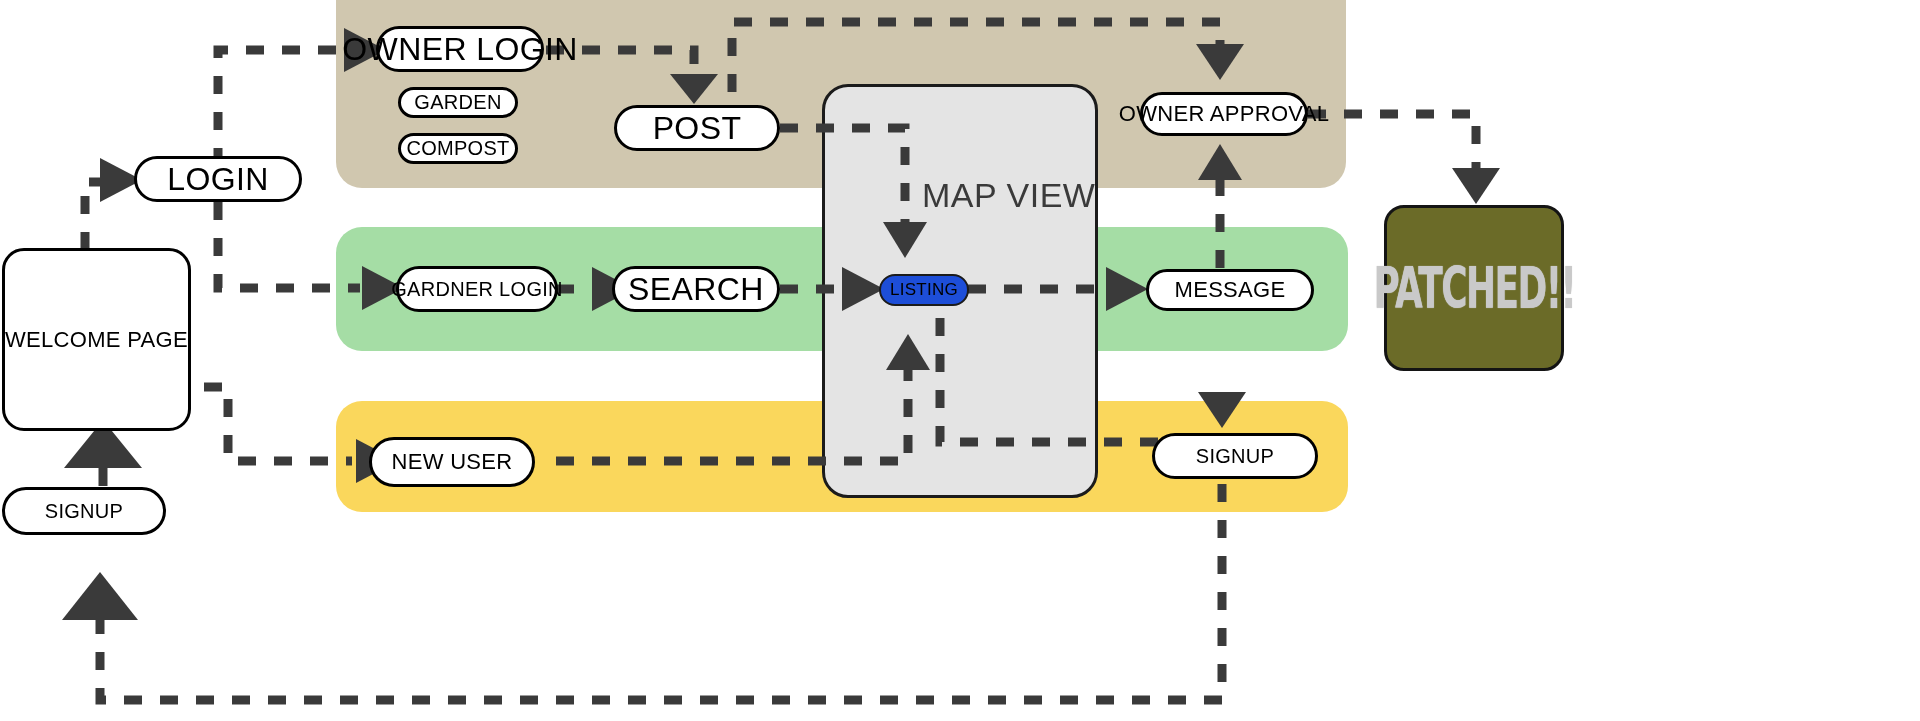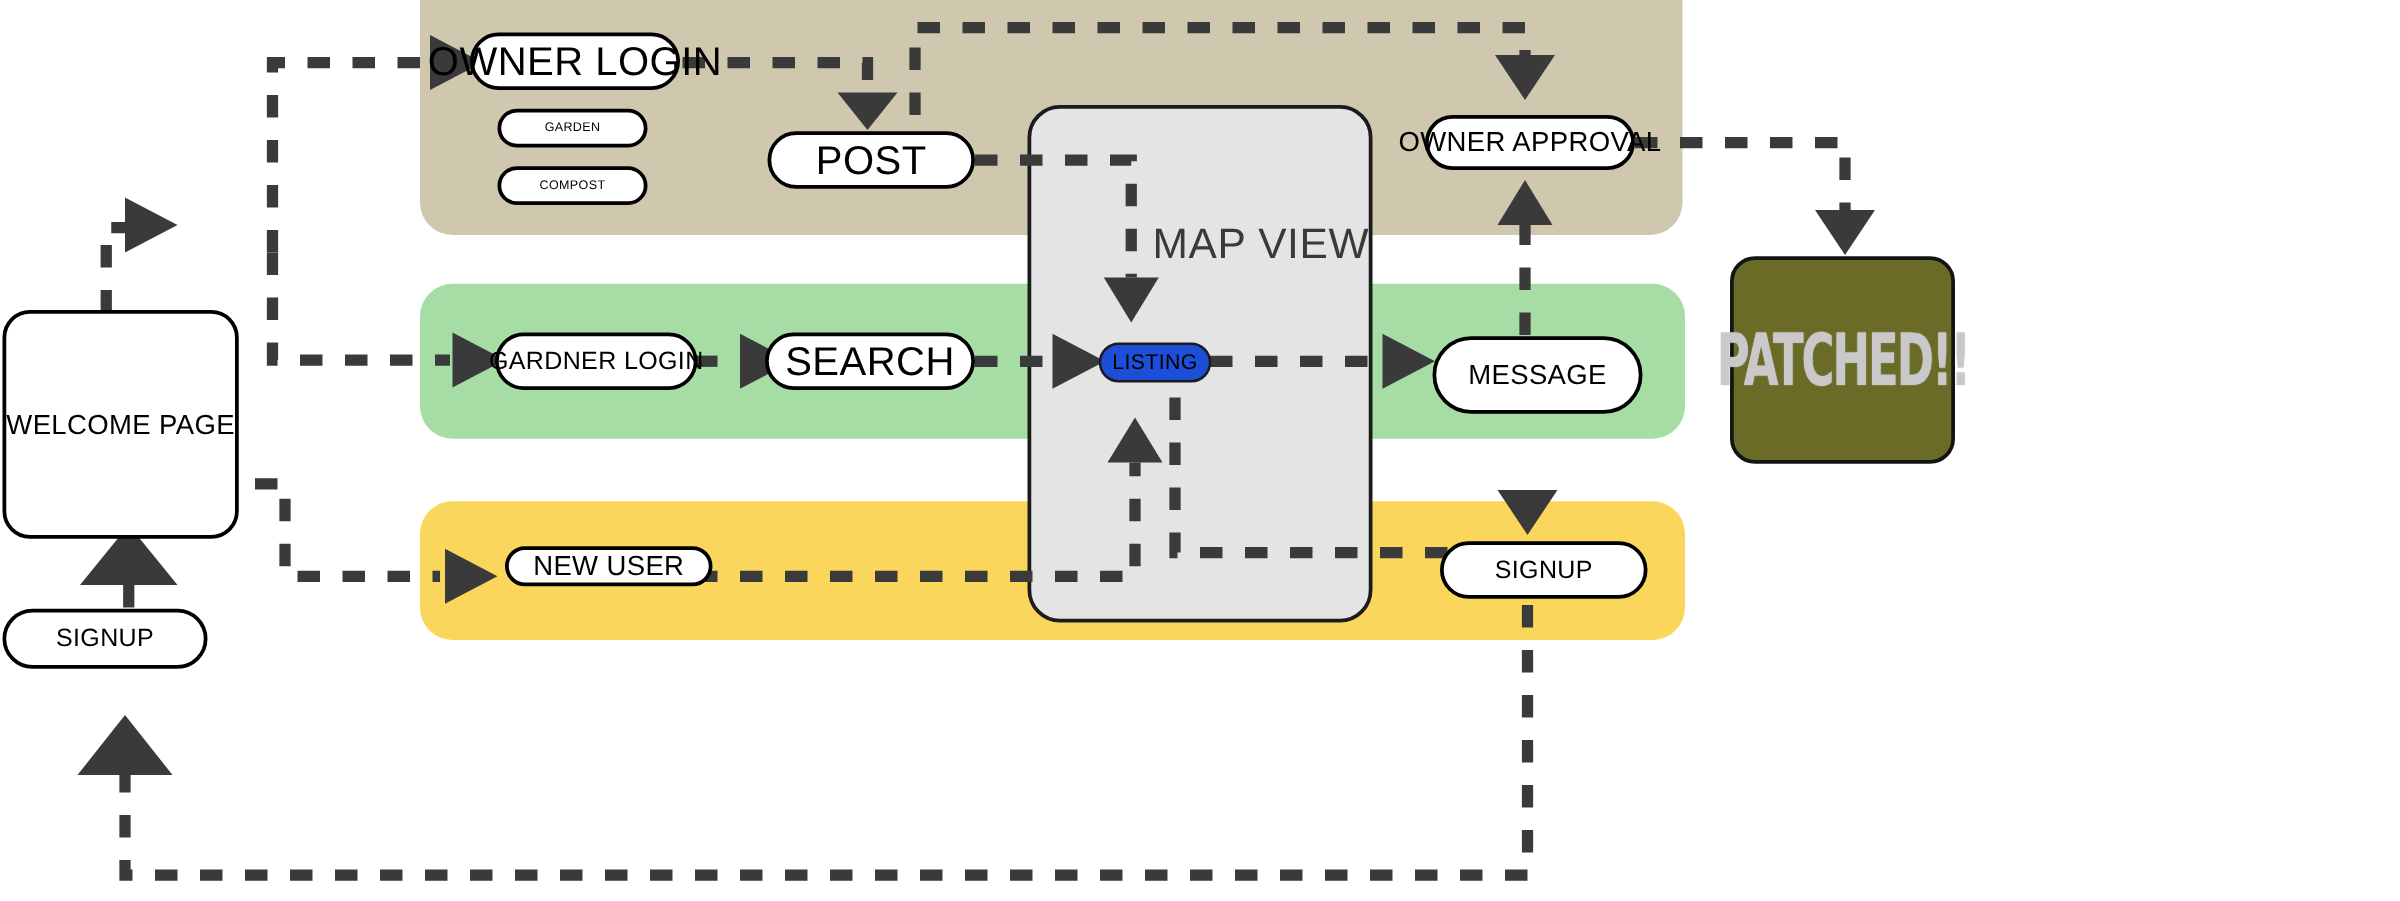--- a/index.html
+++ b/index.html
@@ -72,21 +72,21 @@
     font-size:46px;
     color:#c9c9c9;
     letter-spacing:-2px;
     transform:scaleX(0.78) scaleY(1.25);
     text-shadow:0 0 1px #c9c9c9;
   }
   .n-xl{font-size:32px;letter-spacing:0.4px;}
   .n-lg{font-size:22px;letter-spacing:0.3px;}
   .n-md{font-size:20px;letter-spacing:0.3px;}
   .n-sm{font-size:17px;letter-spacing:0.3px;}
-  .n-xs{font-size:10px;letter-spacing:0.3px;}
+  .n-xs{font-size:20px;letter-spacing:0.3px;}
 </style>
 </head>
 <body>
 
 <div id="stage">
 
   <div class="band" style="left:336px; top:0px; width:1010px; height:188px; background:#d0c7af; border-radius:0 0 26px 26px;"></div>
 
   <div class="band" style="left:336px; top:227px; width:1012px; height:124px; background:#a5dda5;"></div>
 
@@ -161,20 +161,23 @@
     <polygon class="tri" points="62,620 138,620 100,572"></polygon>
 
     <path class="dash" d="M 103 486 L 103 468"></path>
     <polygon class="tri" points="64,468 142,468 103,420"></polygon>
   </svg>
 
   <div class="node rect n-lg" style="left:2px; top:248px; width:189px; height:183px;">
     <span>WELCOME PAGE</span>
   </div>
 
+  <div class="node n-xl" style="left:134px; top:156px; width:168px; height:46px;">
+    <span>LOGIN</span>
+  </div>
 
   <div class="node n-md" style="left:2px; top:487px; width:164px; height:48px;">
     <span>SIGNUP</span>
   </div>
 
   <div class="node n-xl" style="left:376px; top:26px; width:168px; height:46px;">
     <span>OWNER  LOGIN</span>
   </div>
 
   <div class="node n-xs" style="left:398px; top:87px; width:120px; height:31px;">
@@ -202,25 +205,25 @@
   </div>
 
   <div class="node n-xl" style="left:612px; top:266px; width:168px; height:46px;">
     <span>SEARCH</span>
   </div>
 
   <div class="node listing n-sm" style="left:879px; top:274px; width:90px; height:32px;">
     <span>LISTING</span>
   </div>
 
-  <div class="node n-lg" style="left:1146px; top:269px; width:168px; height:62px;">
+  <div class="node n-lg" style="left:1146px; top:269px; width:168px; height:42px;">
     <span>MESSAGE</span>
   </div>
 
-  <div class="node n-lg" style="left:404px; top:437px; width:166px; height:32px;">
+  <div class="node n-lg" style="left:369px; top:437px; width:166px; height:50px;">
     <span>NEW USER</span>
   </div>
 
   <div class="node n-md" style="left:1152px; top:433px; width:166px; height:46px;">
     <span>SIGNUP</span>
   </div>
 
 </div>
 
 </body></html>

